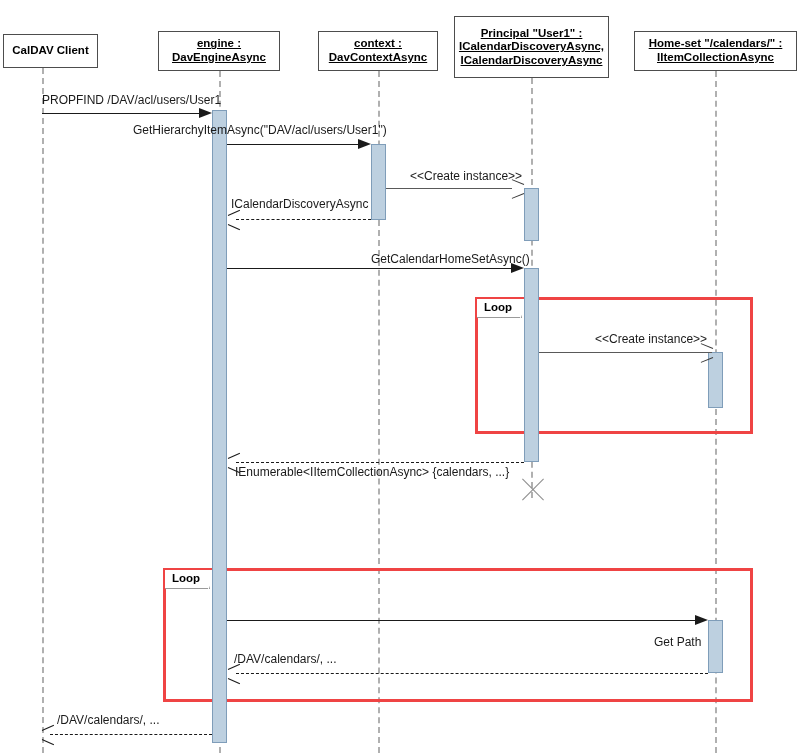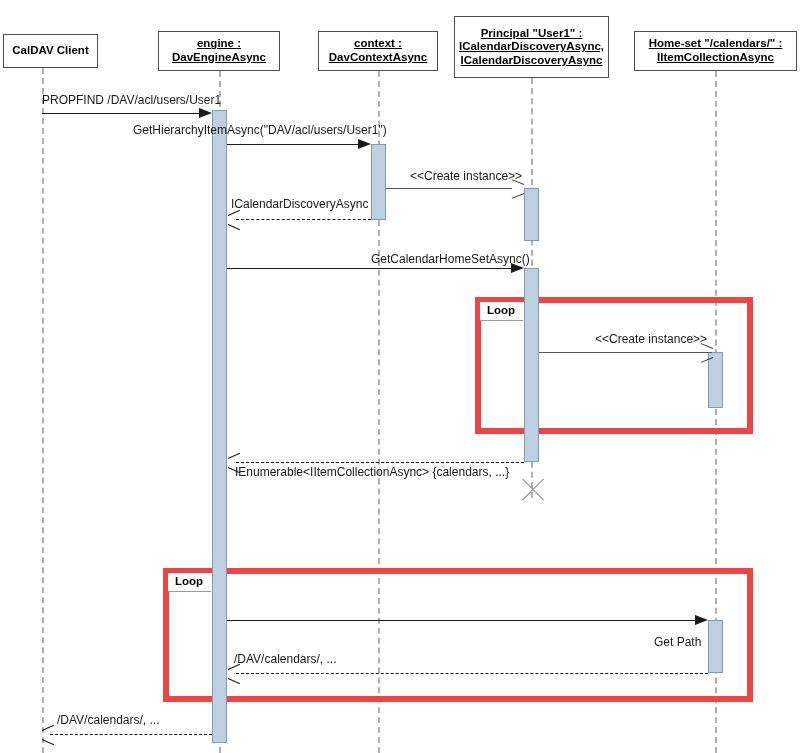--- a/index.html
+++ b/index.html
@@ -112,21 +112,21 @@
     position: absolute;
     font-size: 12px;
     color: #1a1a1a;
     white-space: nowrap;
     line-height: 1;
   }
   
   .fragment {
     position: absolute;
     box-sizing: border-box;
-    border: 6px solid #ef4444;
+    border: 3px solid #ef4444;
     background: transparent;
   }
   .fragment-tag {
     position: absolute;
     box-sizing: border-box;
     background: #ffffff;
     border-right: 1px solid #9a9a9a;
     border-bottom: 1px solid #9a9a9a;
     font-size: 11.5px;
     font-weight: bold;

